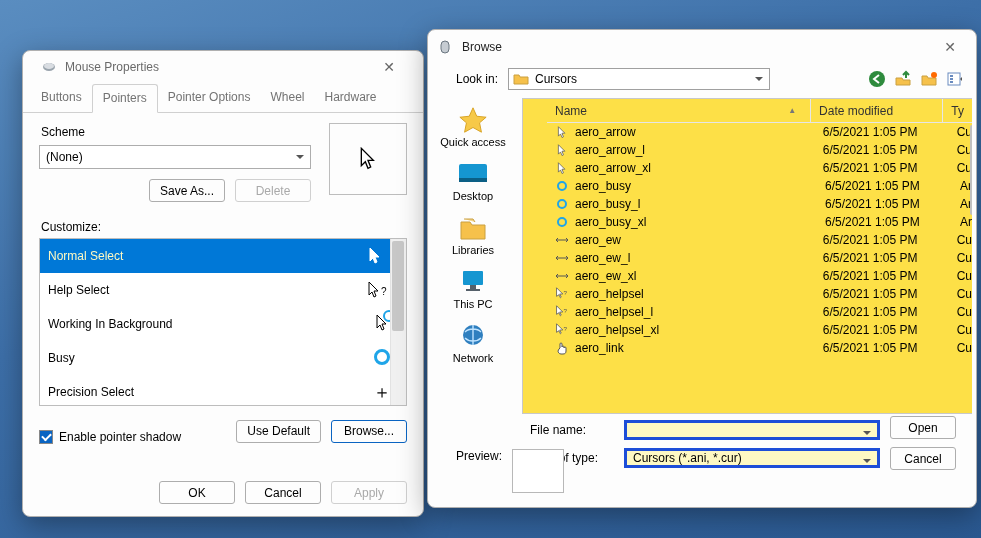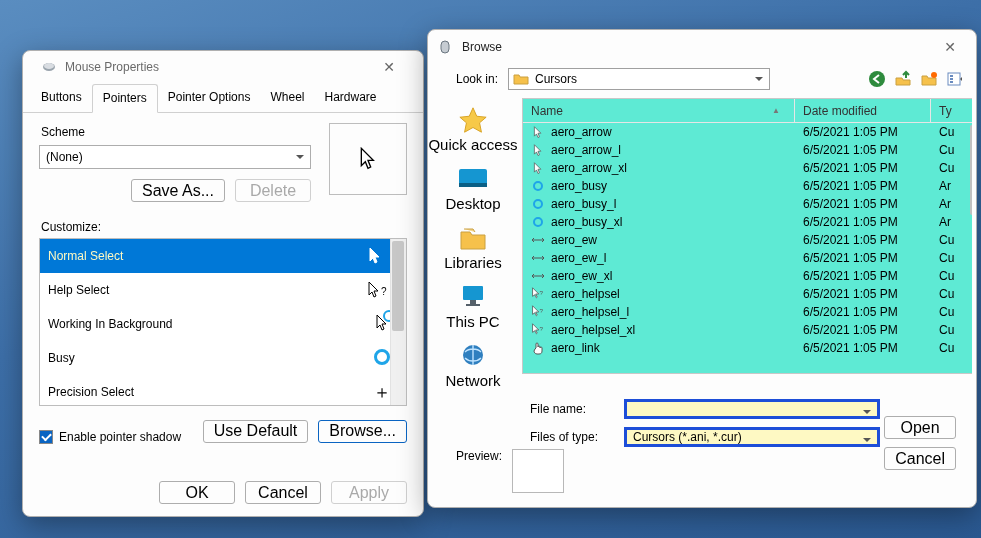--- a/index.html
+++ b/index.html
@@ -25,33 +25,33 @@
   .win-mouse { left: 22px; top: 50px; width: 402px; height: 467px; }
   .titlebar {
     display: flex; align-items: center;
     height: 32px; padding: 0 18px;
     font-size: 12px; color: #6a6a6a;
   }
   .titlebar .spacer { flex: 1; }
   .titlebar .icon { width: 16px; height: 16px; margin-right: 8px; display:flex;align-items:center;justify-content:center; }
   .close-x { width:32px; text-align:center; color:#666; font-size:14px; cursor:default; }
   .tabs { display:flex; border-bottom:1px solid #d0d0d0; padding: 0 8px; font-size:12px; }
-  .tab { padding:6px 10px 7px 10px; color:#000000; position:relative; top:1px; }
+  .tab { padding:6px 10px 7px 10px; color:#737373; position:relative; top:1px; }
   .tab.active { border:1px solid #d0d0d0; border-bottom:1px solid #fdfdfd; border-radius:3px 3px 0 0; background:#fdfdfd; }
   .mp-body { padding:10px 16px 0 16px; }
   .scheme-row { display:flex; gap:18px; }
   .scheme-left { flex:1; }
   .scheme-label { font-size:12px; margin:2px 0 6px 2px; }
   .dropdown {
     width:100%; height:24px; border:1px solid #adadad; background:#fff;
     display:flex; align-items:center; padding:0 6px; font-size:12px; position:relative;
   }
   .dropdown::after { content:""; position:absolute; right:6px; top:9px; border:4px solid transparent; border-top-color:#555; }
   .btn {
-    height:23px; min-width:76px; padding:0 10px; font-size:16px;
+    height:23px; min-width:76px; padding:0 10px; font-size:12px;
     background:#fdfdfd; border:1px solid #adadad; border-radius:3px;
     display:inline-flex; align-items:center; justify-content:center;
   }
   .btn.disabled { color:#a9a9a9; border-color:#d0d0d0; }
   .scheme-btns { margin-top:10px; display:flex; gap:10px; justify-content:flex-end; }
   .preview-box { width:78px; height:72px; border:1px solid #bdbdbd; display:flex;align-items:center;justify-content:center; }
   .section-label { margin:18px 0 4px 2px; }
   .cursor-list {
     border:1px solid #bdbdbd; height:168px; overflow:hidden; position:relative; background:#fff;
   }
@@ -76,24 +76,24 @@
   .br-title .spacer{flex:1;}
   .toolbar-row { display:flex; align-items:center; padding:4px 12px 8px 12px; gap:10px; }
   .toolbar-row .lbl { width:58px; text-align:right; }
   .folder-dd { flex:1; max-width:262px; height:22px; border:1px solid #a0a0a0; background:#fff; display:flex; align-items:center; padding:0 4px; gap:6px; position:relative;}
   .folder-dd::after { content:""; position:absolute; right:6px; top:8px; border:4px solid transparent; border-top-color:#555; }
   .mini-ico { width:16px; height:16px; display:inline-flex;align-items:center;justify-content:center; }
   .tb-icons { display:flex; gap:8px; margin-left:auto; align-items:center;}
   .tb-icons .mini-ico { width:18px; height:18px; }
   .br-body { display:flex; padding:0 4px 0 0; gap:4px; }
   .places { width:90px; display:flex; flex-direction:column; align-items:center; padding-top:4px; gap:4px; }
-  .place { display:flex; flex-direction:column; align-items:center; font-size:15px; gap:2px; padding:4px 0; width:100%; }
+  .place { display:flex; flex-direction:column; align-items:center; font-size:11px; gap:2px; padding:4px 0; width:100%; }
   .place .pico { width:32px; height:28px; display:flex;align-items:center;justify-content:center; }
   .place.star .pico svg { width:30px; height:30px; }
-  .file-pane { flex:1; border:1px solid #c8c8c8; border-right:none; background:#5eead4; height:276px; position:relative; overflow:hidden; }
+  .file-pane { flex:1; border:1px solid #c8c8c8; border-right:none; background:#fde047; height:316px; position:relative; overflow:hidden;padding-left:24px; }
   .fhdr { display:flex; height:24px; align-items:center; border-bottom:1px solid #e6e6e6; font-size:12px; color:#333; }
   .fhdr .col { padding:0 8px; border-right:1px solid #e6e6e6; height:100%; display:flex; align-items:center; }
   .fhdr .sort { margin-left:auto; margin-right:6px; font-size:8px; color:#777; }
   .col-name { width:272px; }
   .col-date { width:136px; }
   .col-type { flex:1; }
   .frow { display:flex; align-items:center; height:18px; font-size:12px; }
   .frow .c1 { width:272px; padding-left:8px; display:flex; align-items:center; gap:6px; }
   .frow .c2 { width:136px; padding-left:8px; }
   .frow .c3 { flex:1; padding-left:8px; }

